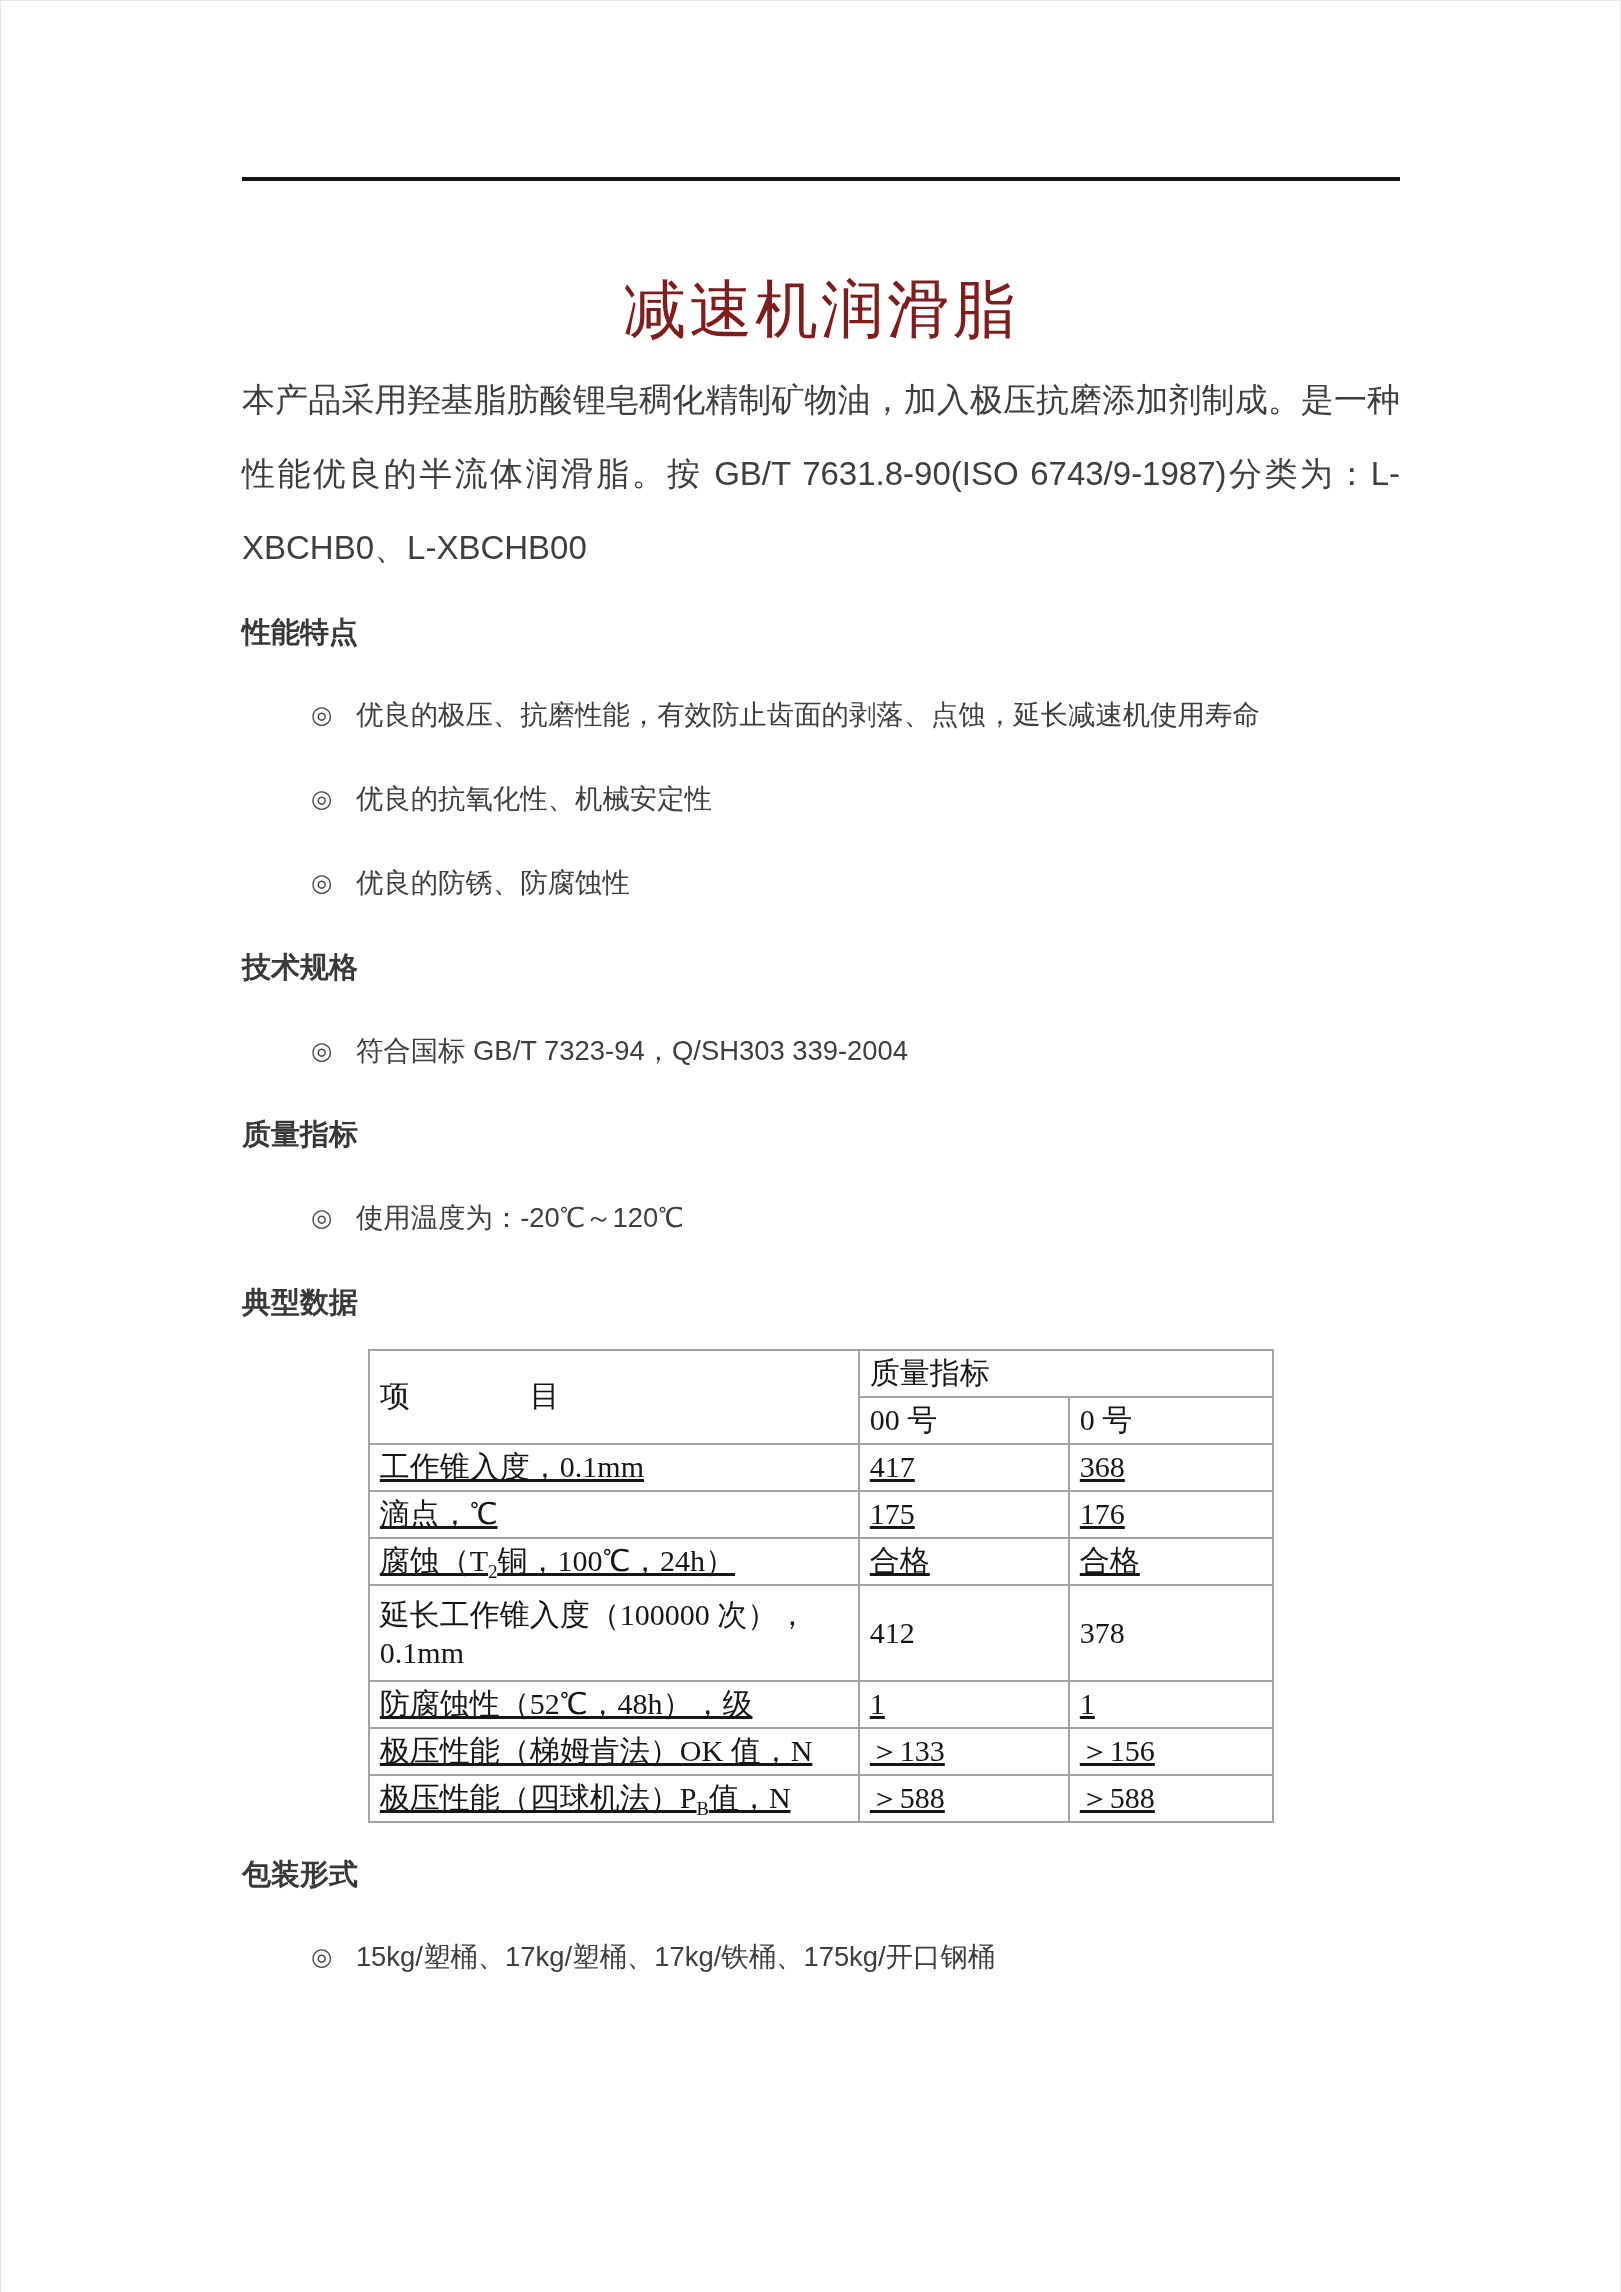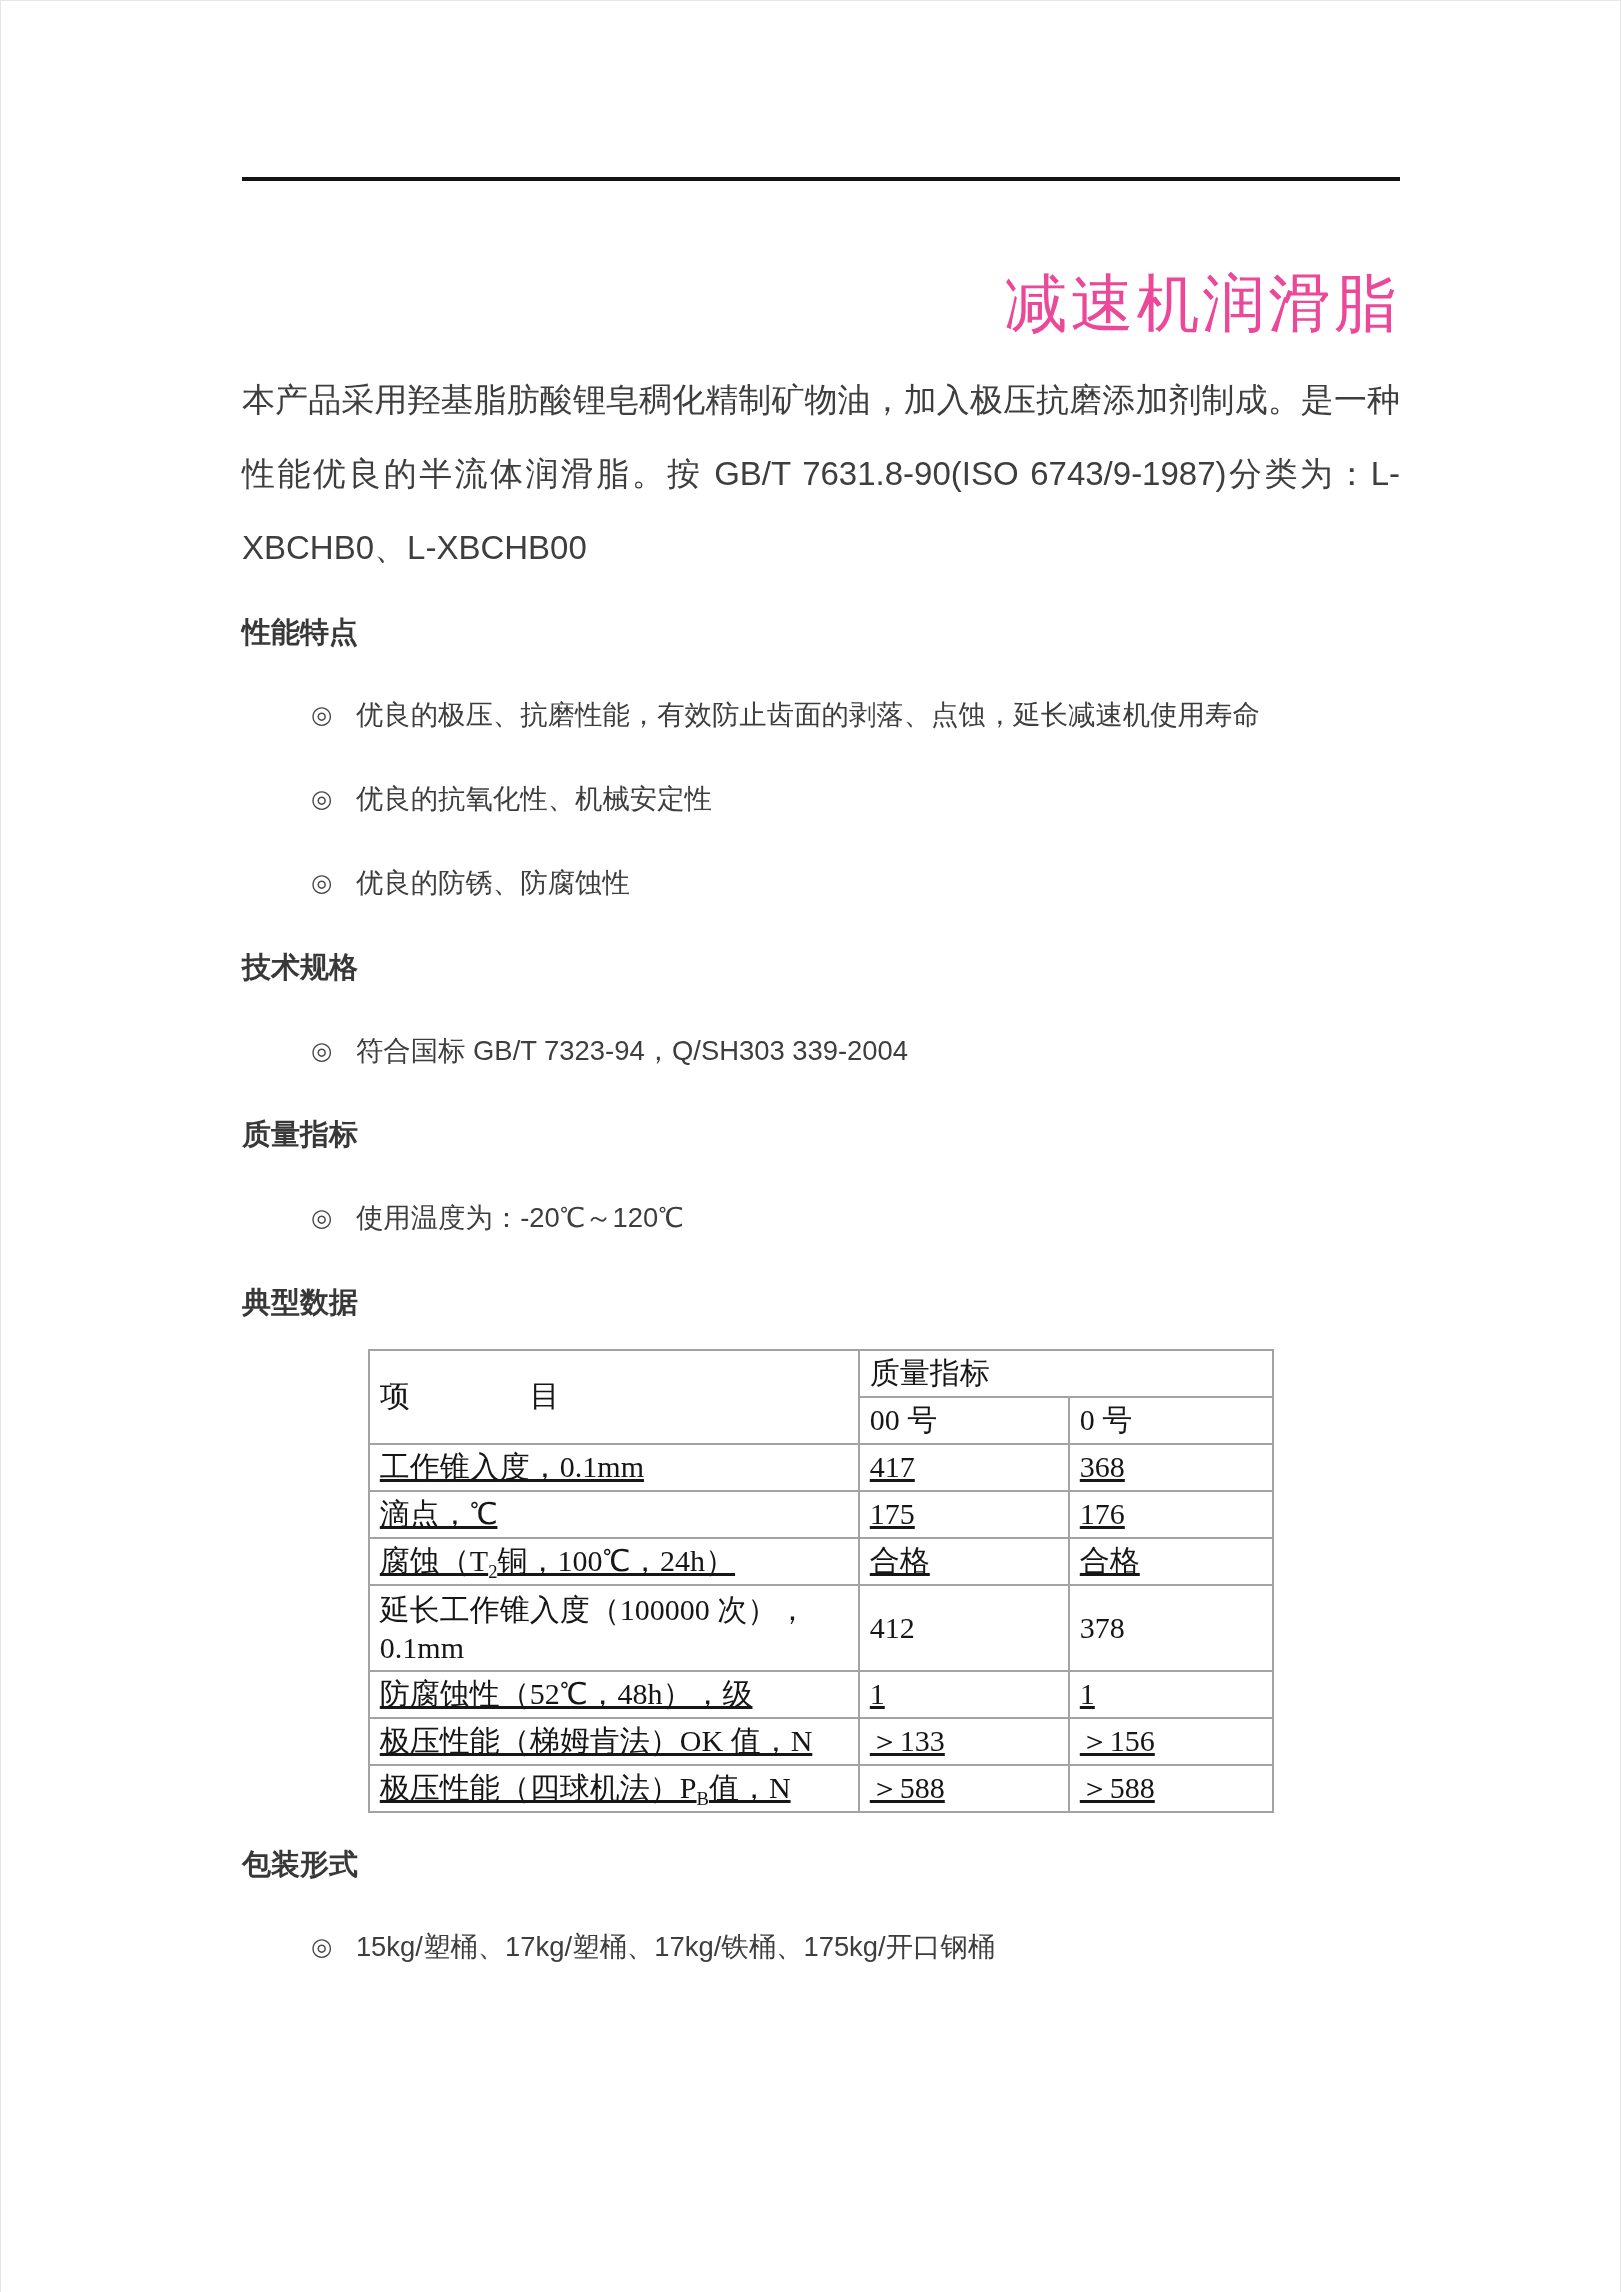--- a/index.html
+++ b/index.html
@@ -25,27 +25,26 @@
   .content {
     padding: 0 220px 0 241px;
   }
   .rule {
     margin-top: 176px;
     height: 3.9px;
     background: #141414;
   }
   h1.doc-title {
     margin: 74px 0 0 0;
-    text-align: right;
+    text-align: center;
     font-size: 63px;
     font-weight: 500;
     letter-spacing: 2.9px;
-    color: #ec4899;
+    color: #7f1d1d;
     line-height: 108px;
-    font-family: Liberation Mono, monospace;
   }
   .body-line {
     font-size: 33px;
     line-height: 74px;
     margin: 0 0 9.8px 0;
     text-align: justify;
     color: #3e3e3e;
   }
   h2.sec-heading {
     font-size: 29px;
@@ -80,21 +79,21 @@
     border: 2px solid #a3a3a3;
     padding: 2px 9.8px;
     font-weight: normal;
     text-align: left;
     vertical-align: middle;
     overflow: hidden;
   }
   tr.hrow1 { height: 43px; }
   tr.hrow2 { height: 47px; }
   tr.drow  { height: 43px; text-decoration: underline; }
-  tr.drow-tall { height: 86px; padding-left: 24px; }
+  tr.drow-tall { height: 96px; padding-left: 24px; }
   table.data-table sub {
     font-size: 0.62em;
     line-height: 0;
   }
 </style>
 </head>
 <body>
 
 <div class="page">
   <div class="content">

